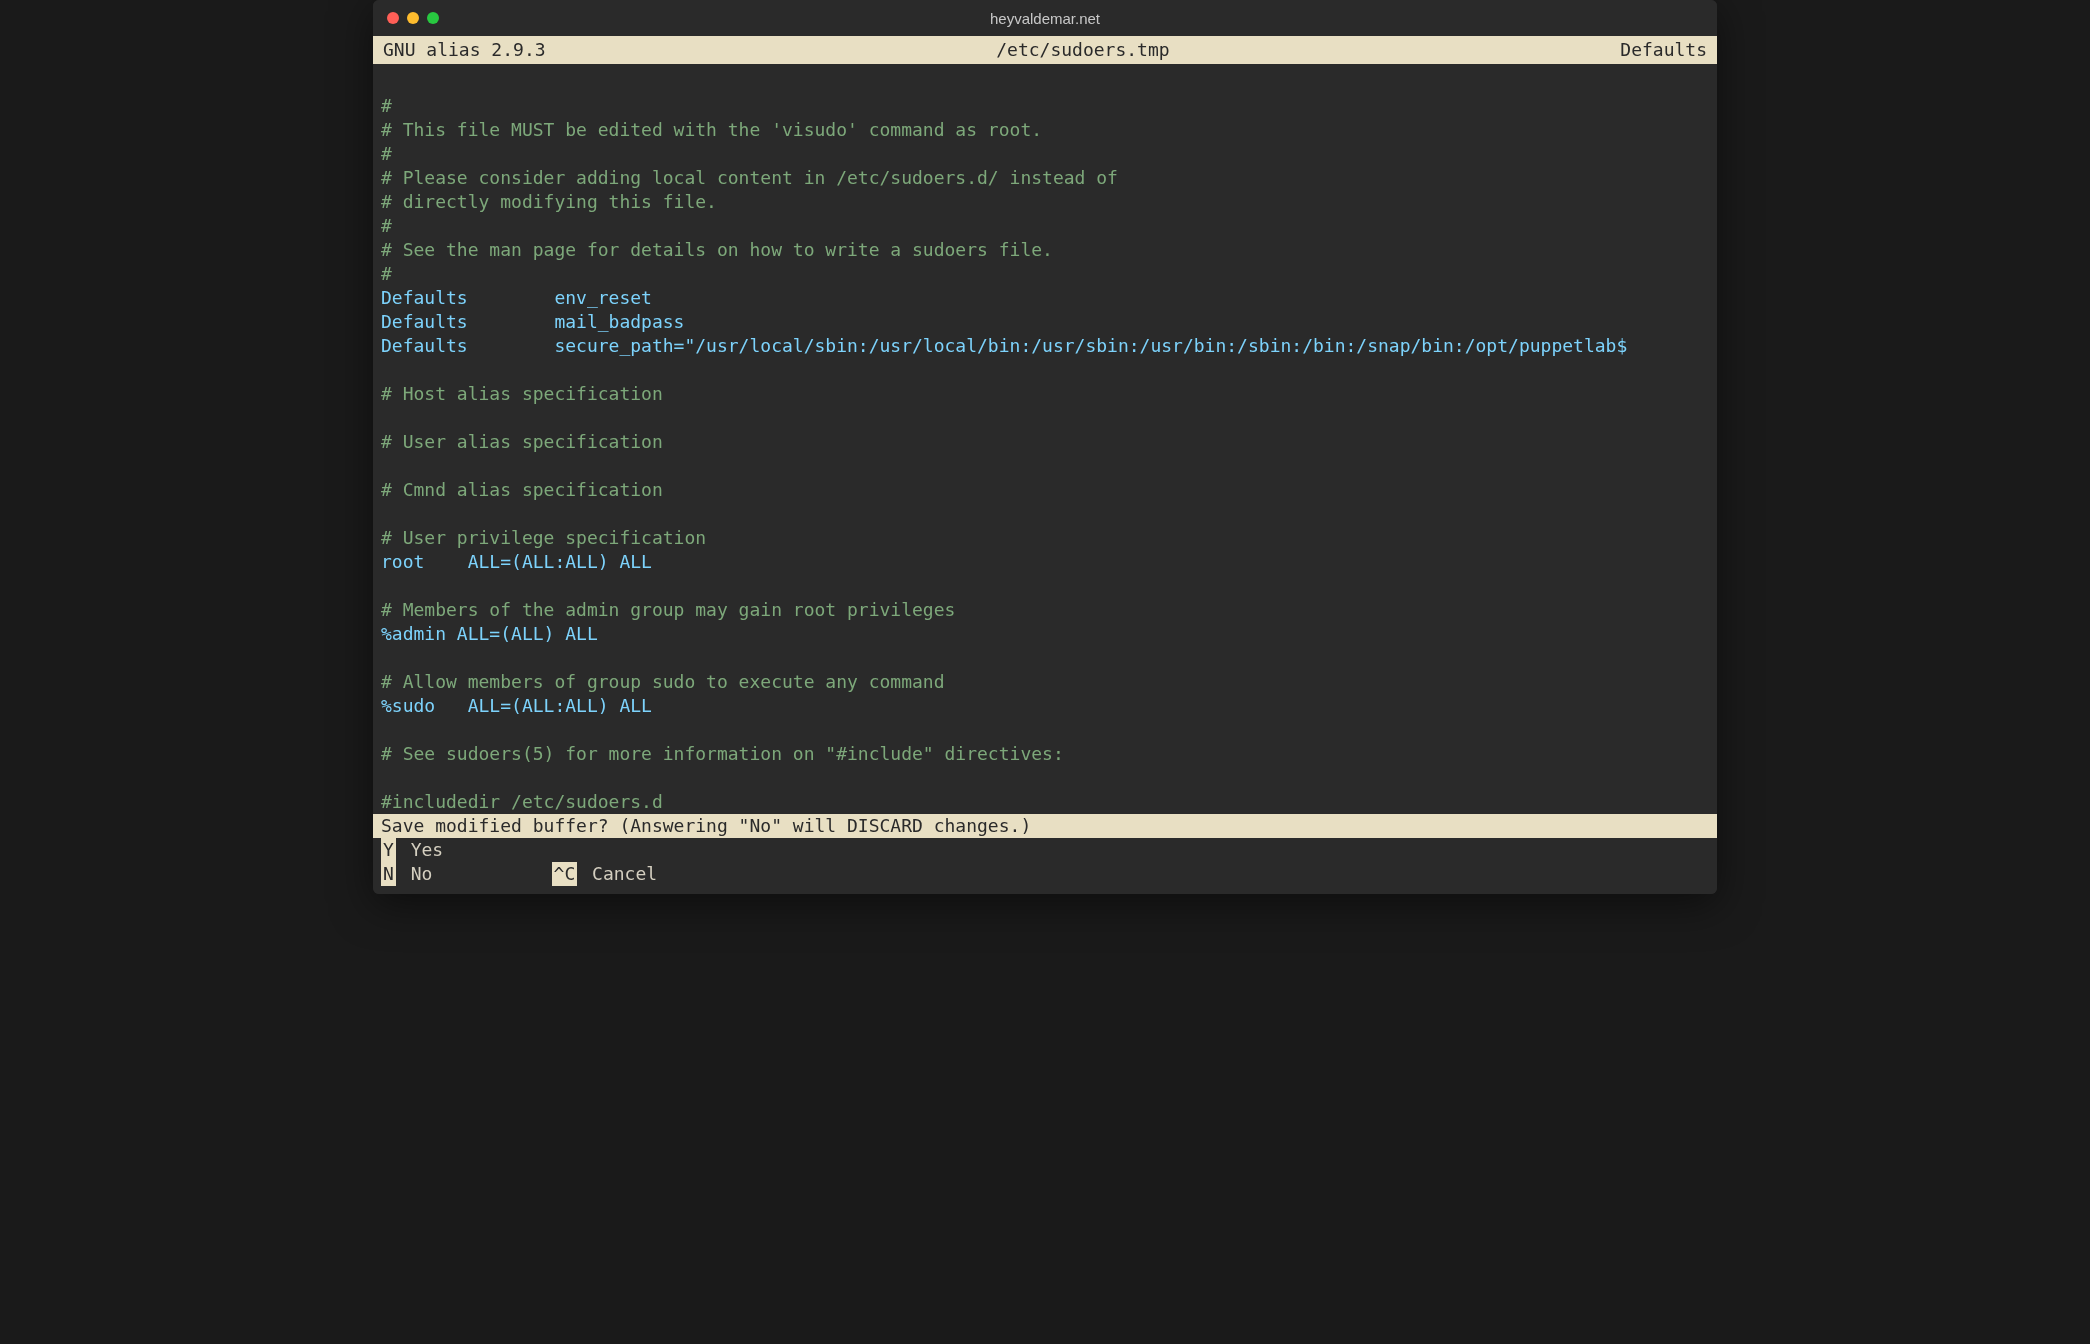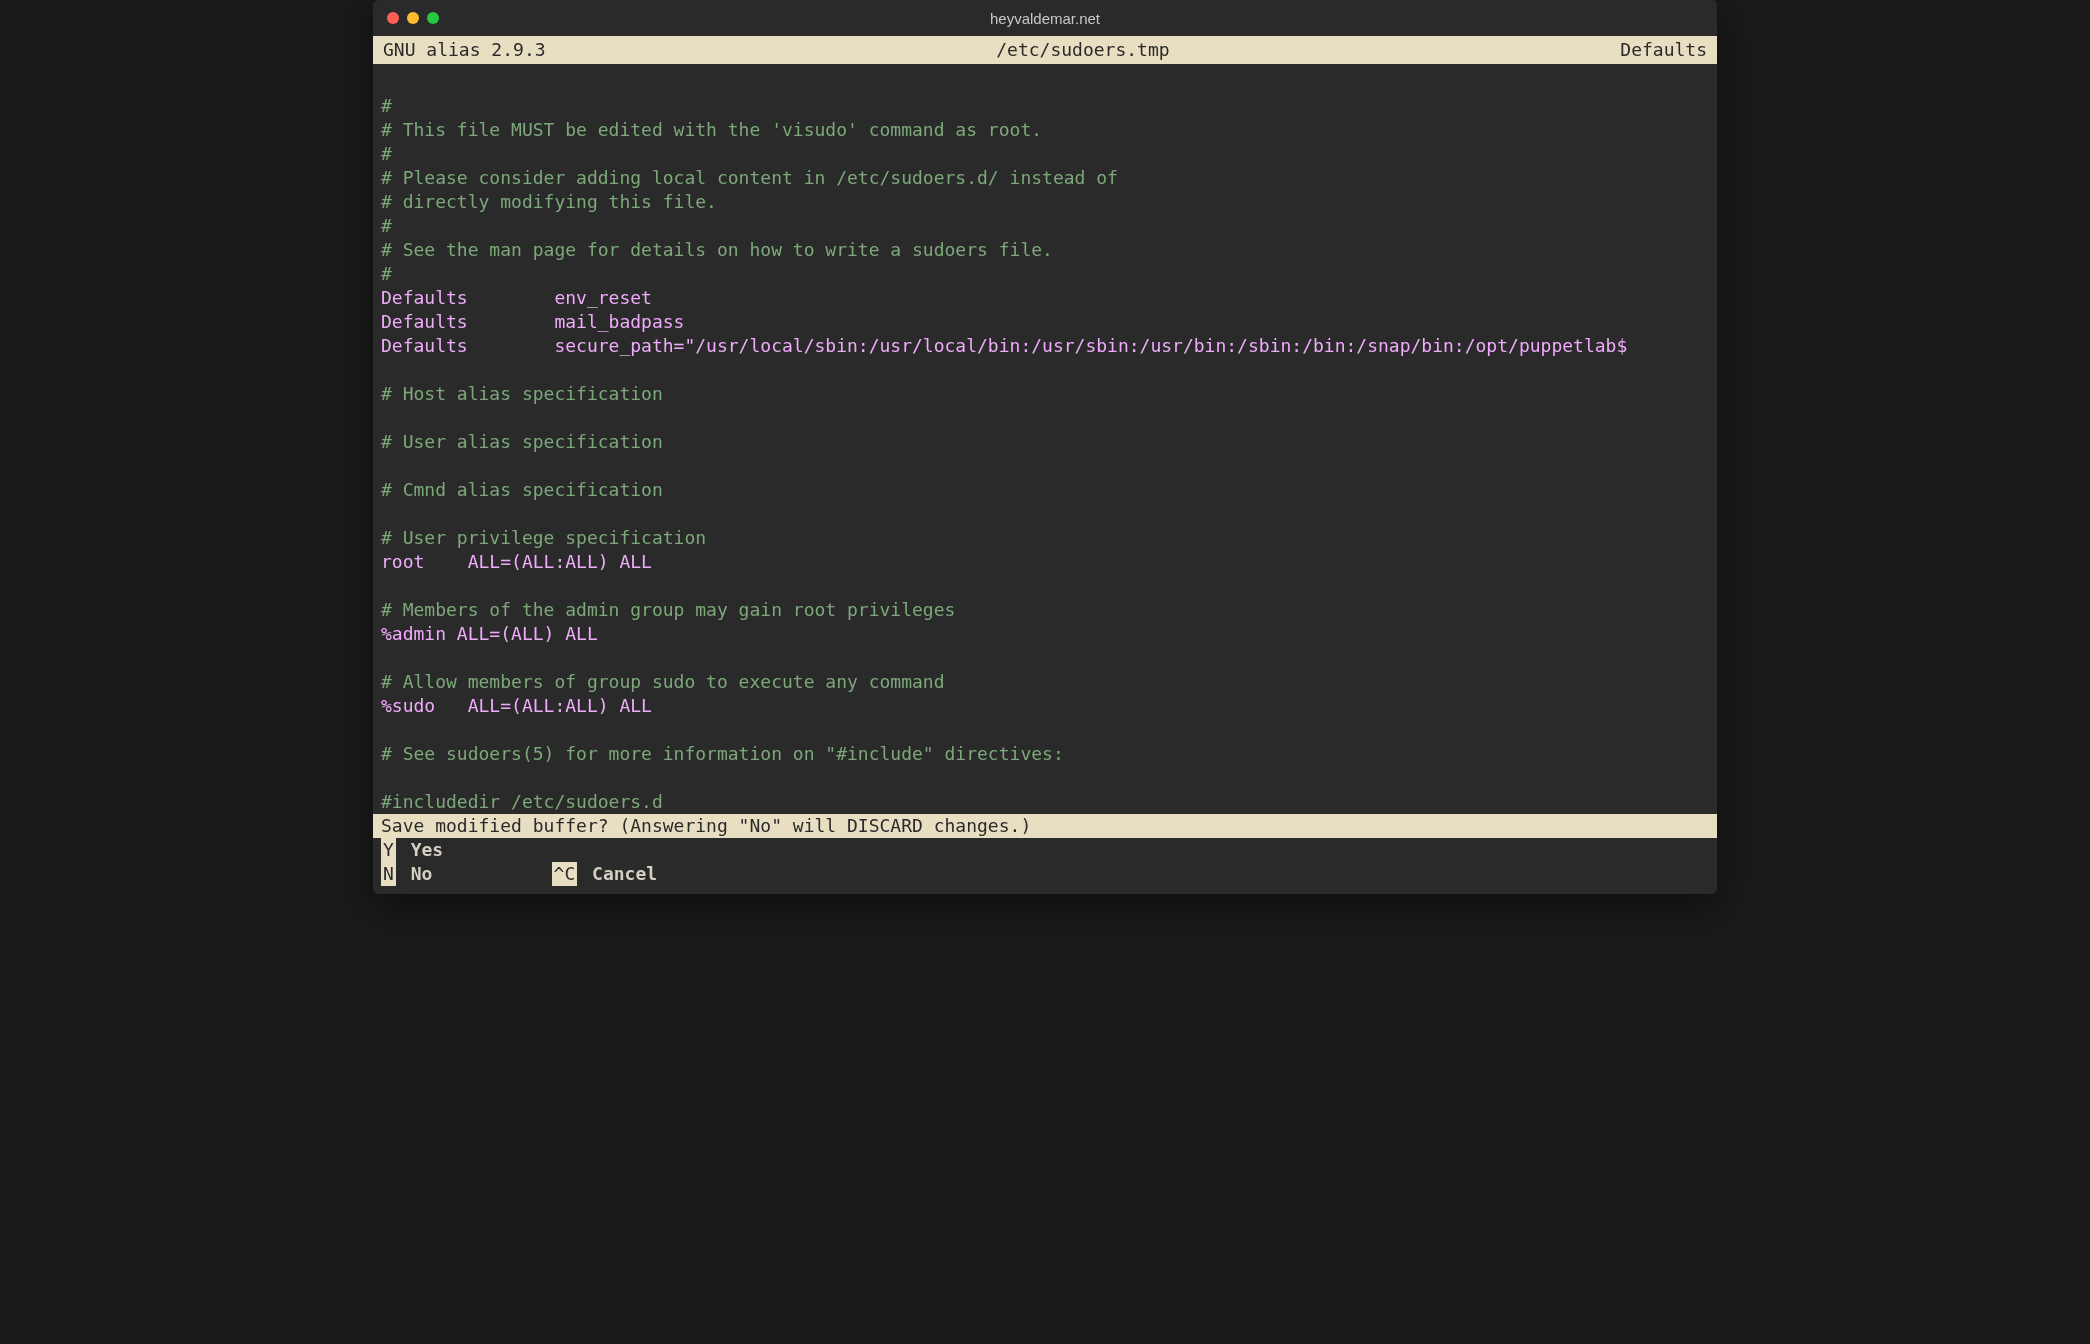--- a/index.html
+++ b/index.html
@@ -78,21 +78,21 @@
       padding: 6px 8px 0 8px;
       white-space: pre;
       font-size: 18px;
       line-height: 24px;
       overflow: hidden;
     }
     .comment {
       color: #7da87a;
     }
     .plain {
-      color: #f0abfc;
+      color: #7dd3fc;
     }
     .prompt-bar {
       background: #e8dfc3;
       color: #2a2a2a;
       padding: 0 8px;
       line-height: 24px;
     }
     .shortcut-bar {
       background: #2a2a2a;
       color: #d4cfc0;
@@ -104,21 +104,20 @@
     }
     .shortcut-key {
       background: #e8dfc3;
       color: #2a2a2a;
       padding: 0 2px;
       display: inline-block;
     }
     .shortcut-label {
       color: #d4cfc0;
       margin-left: 4px;
-      font-weight: bold;
     }
     .shortcut-group {
       display: inline-block;
     }
   </style>
 </head>
 <body>
 
 <div class="window">
   <div class="titlebar">

